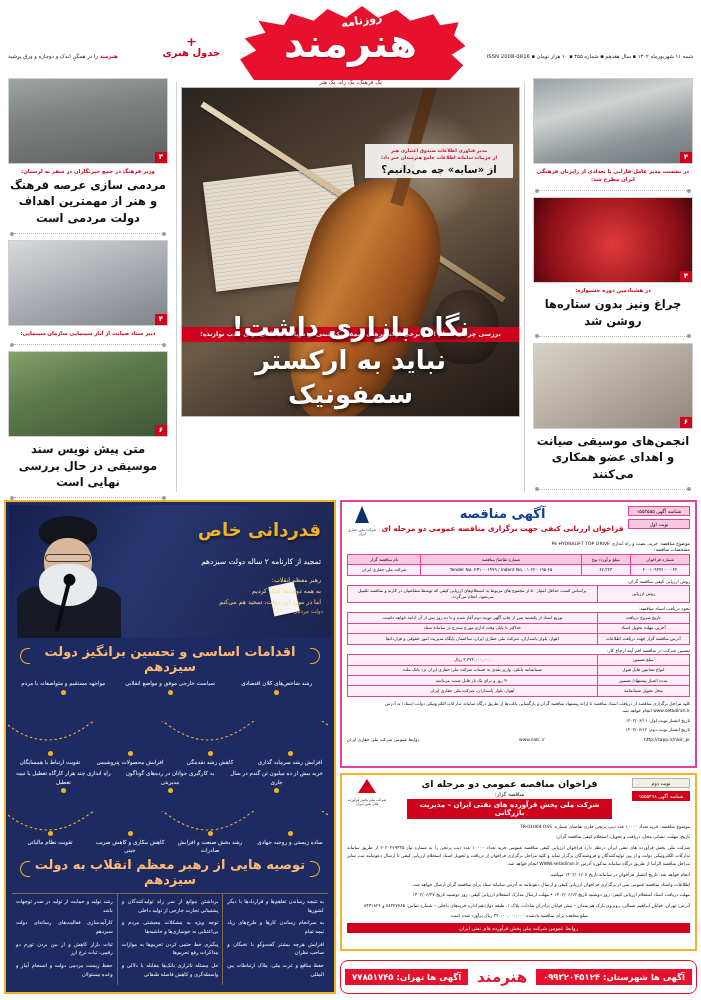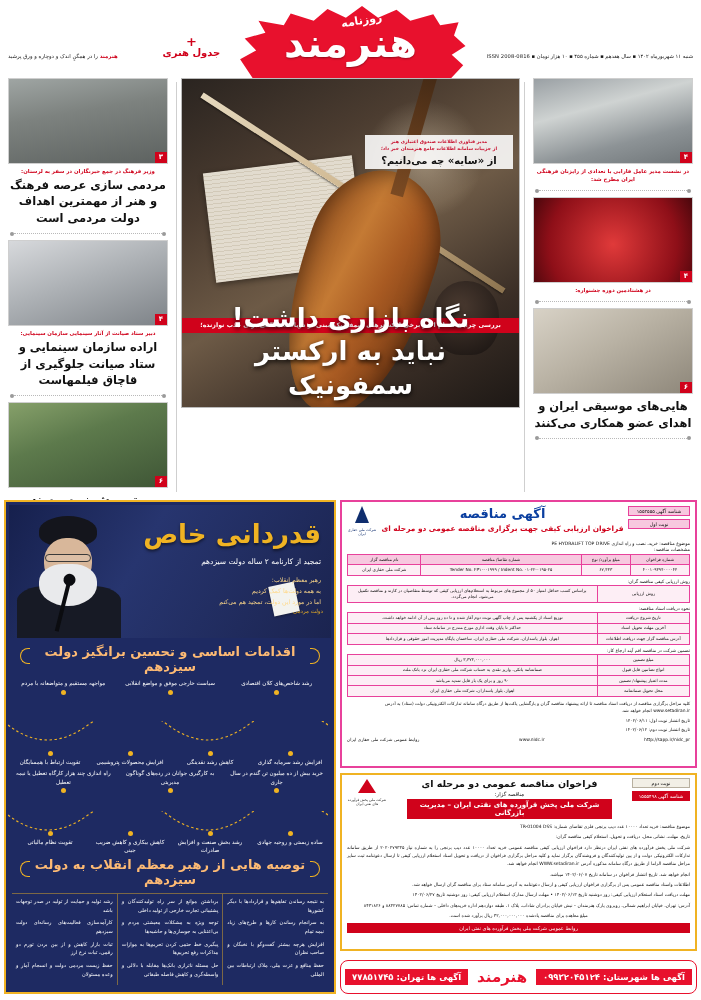--- a/index.html
+++ b/index.html
@@ -58,21 +58,21 @@
     position: absolute; bottom: -5px; left: 50%; transform: translateX(-50%);
     font-size: 5.6px; color: #8a1520; white-space: nowrap;
   }
 
   
   .body-grid {
     position: absolute; top: 78px; left: 0; right: 0; height: 418px;
     display: flex; gap: 0;
   }
   .col-side { width: 176px; padding: 0 8px; }
-  .col-main { flex: 1; padding: 0 4px; }
+  .col-main { flex: 1; padding: 0 4px; margin-top: 9px; }
 
   .rule-v { width: 1px; background: #cfcfcf; margin-top: 4px; margin-bottom: 4px; }
 
   
   .story { margin-bottom: 4px; }
   .story-photo {
     position: relative; width: 100%; height: 86px;
     border: 1px solid #cfcfcf; overflow: hidden; background: #bfc3c6;
   }
   .story-photo .pagebadge {
@@ -213,21 +213,21 @@
     content: ""; position: absolute; top: -7px; left: -4px; width: 12px; height: 12px;
     background: #0b0c10; border-radius: 50%;
   }
   .hand-paper {
     position: absolute; bottom: 24px; right: 34px; width: 26px; height: 30px;
     background: #f3f3ef; transform: rotate(-12deg);
     box-shadow: 0 1px 3px rgba(0,0,0,.4);
   }
   .qadr-title {
     position: absolute; top: 14px; right: 10px;
-    font-size: 26px; font-weight: bold; color: #f0b323;
+    font-size: 18px; font-weight: bold; color: #f0b323;
     text-shadow: 0 2px 3px rgba(0,0,0,.5); letter-spacing: -.5px; text-align: center;
   }
   .qadr-sub {
     position: absolute; top: 52px; right: 10px;
     font-size: 7.5px; color: #ffffff;
   }
   .qadr-quote {
     position: absolute; top: 70px; right: 10px; text-align: right;
     font-size: 6.2px; color: #ffd98a; line-height: 1.75;
   }
@@ -398,30 +398,31 @@
       </div>
       <div class="dotrule">
           <span></span>
         </div>
 
       <div class="story">
         <div class="story-photo" style="background:radial-gradient(circle at 50% 55%,#e03a3a,#8e0f18 70%,#4a070c 100%);">
           <div class="pagebadge">۴</div>
         </div>
         <div class="story-kicker">در هشتادمین دوره جشنواره:</div>
+        <div class="story-head">چراغ ونیز بدون ستاره‌ها روشن شد</div>
       </div>
       <div class="dotrule">
           <span></span>
         </div>
 
       <div class="story">
         <div class="story-photo" style="background:linear-gradient(150deg,#d8d2c6 0%,#b9b2a4 45%,#8e877a 100%);">
           <div class="pagebadge">۶</div>
         </div>
-        <div class="story-head" style="margin-top:4px">هایی‌های موسیقی ایران و اهدای عضو همکاری می‌کنند</div>
+        <div class="story-head" style="margin-top:4px">انجمن‌های موسیقی صیانت و اهدای عضو همکاری می‌کنند</div>
       </div>
       <div class="dotrule">
           <span></span>
         </div>
     </div>
 
     <div class="rule-v"></div>
 
     <div class="col-main">
       <div class="main-photo">
@@ -457,21 +458,20 @@
       </div>
       <div class="dotrule">
           <span></span>
         </div>
 
       <div class="story">
         <div class="story-photo" style="background:linear-gradient(160deg,#d7d9dc 0%,#aeb2b6 45%,#7e8388 100%);">
           <div class="pagebadge">۴</div>
         </div>
         <div class="story-kicker">دبیر ستاد صیانت از آثار سینمایی سازمان سینمایی:</div>
-        <div class="story-head">اراده سازمان سینمایی و ستاد صیانت جلوگیری از قاچاق فیلمهاست</div>
       </div>
       <div class="dotrule">
           <span></span>
         </div>
 
       <div class="story">
         <div class="story-photo" style="background:linear-gradient(160deg,#86a06a 0%,#5d7a4c 40%,#3f5636 100%);">
           <div class="pagebadge">۶</div>
         </div>
         <div class="story-head" style="margin-top:4px">متن پیش نویس سند موسیقی در حال بررسی نهایی است</div>

